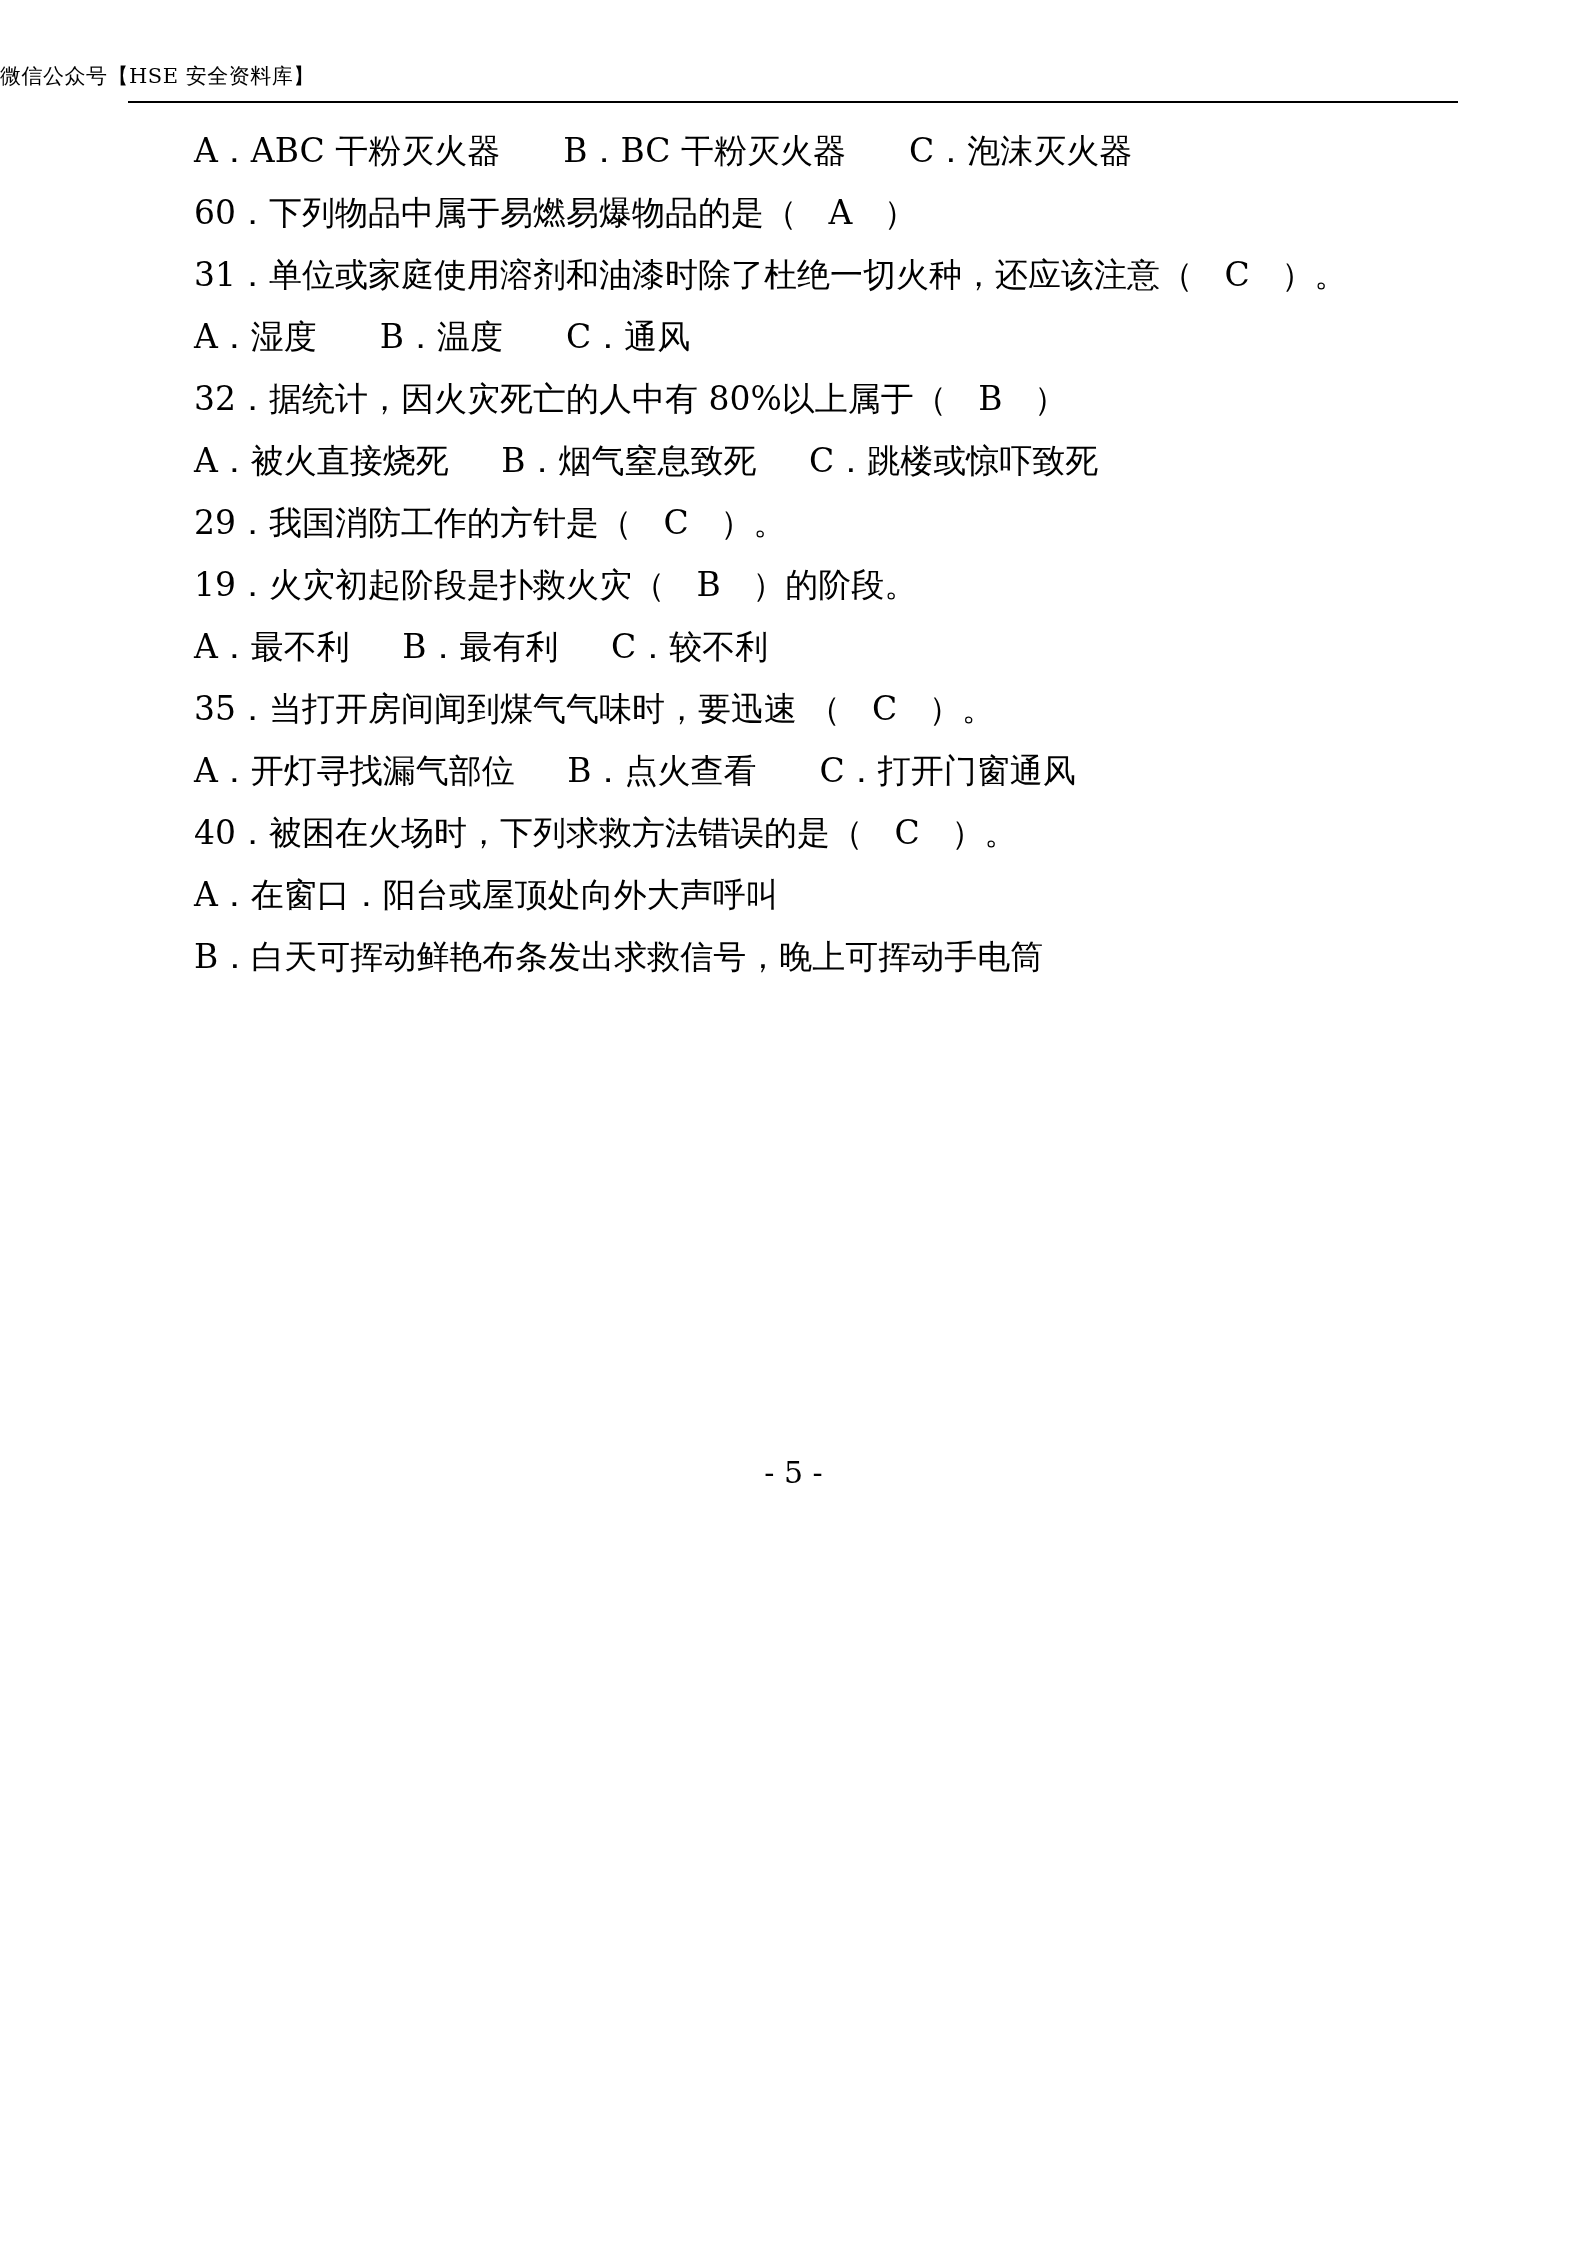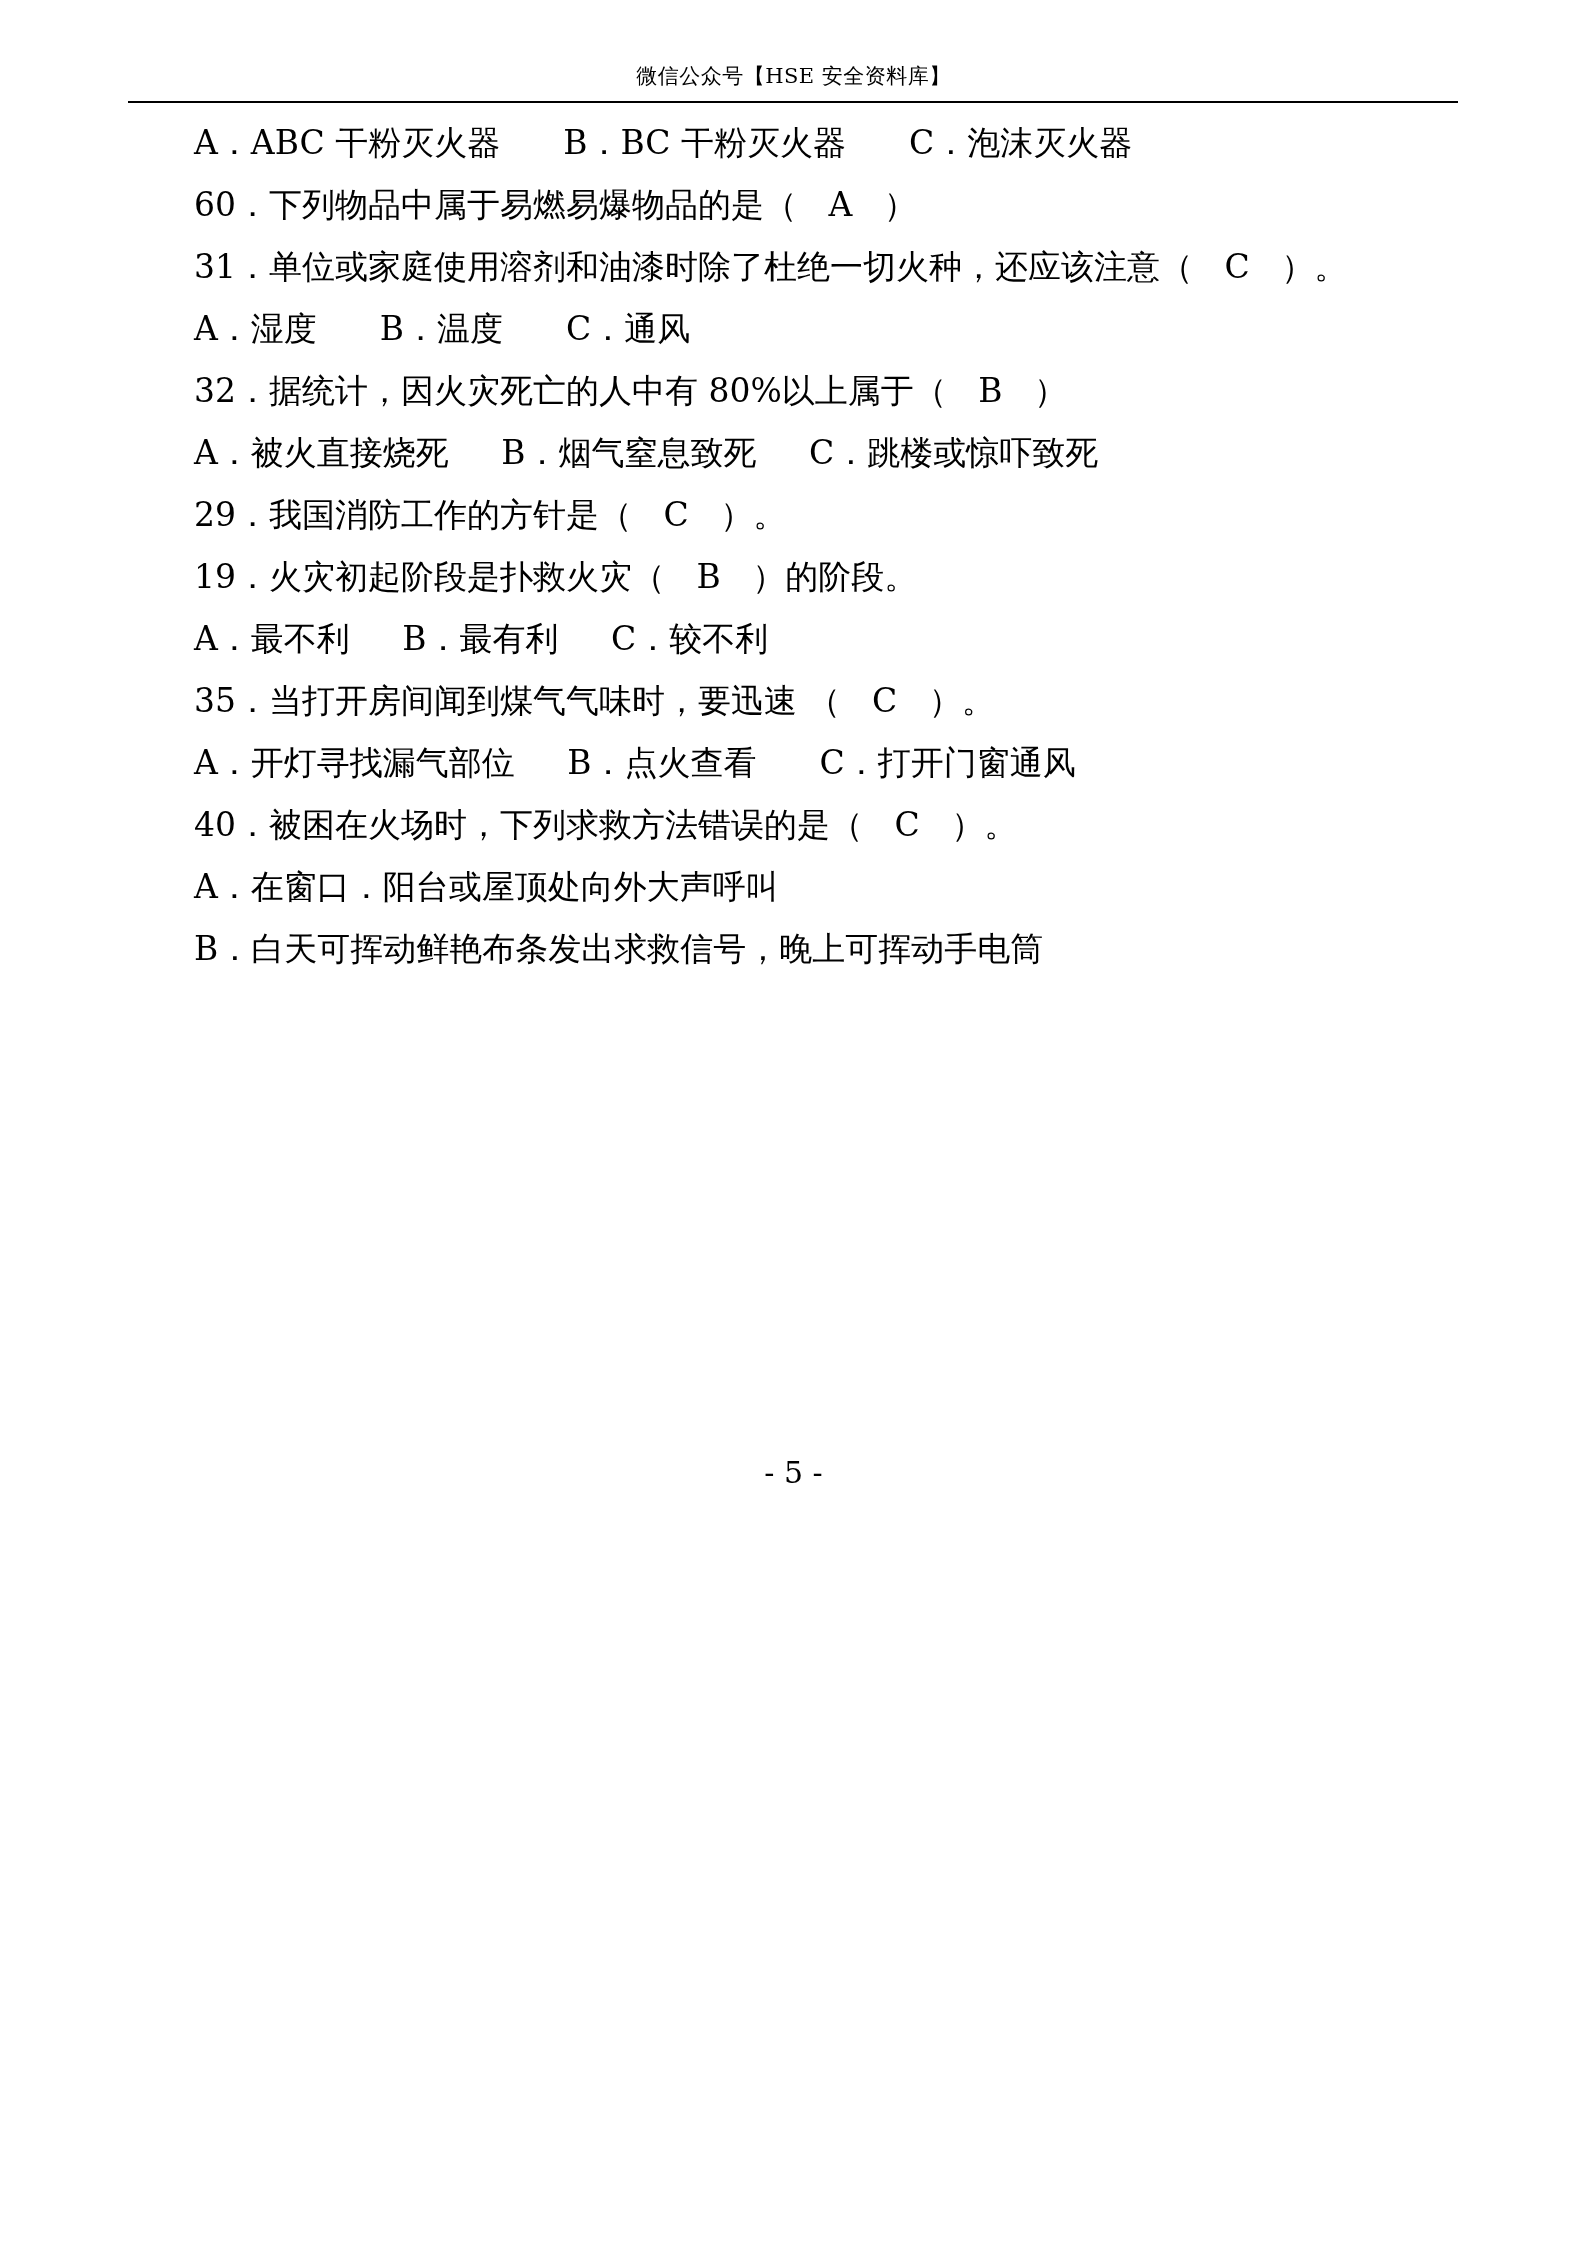--- a/index.html
+++ b/index.html
@@ -19,36 +19,36 @@
     min-height: 2245px;
     box-sizing: border-box;
     padding: 0;
     position: relative;
   }
   .header {
     position: absolute;
     top: 62px;
     left: 0;
     width: 1587px;
-    text-align: center;
+    text-align: left;
     font-size: 21px;
     letter-spacing: 0.5px;
     color: #000;
     font-family: "DejaVu Serif", "Liberation Serif", serif;
   }
   .header-rule {
     position: absolute;
     top: 101px;
     left: 128px;
     width: 1330px;
     border-bottom: 2.5px solid #000;
   }
   .content {
     position: absolute;
-    top: 112px;
+    top: 120px;
     left: 128px;
     width: 1335px;
   }
   .para {
     font-size: 33px;
     line-height: 62px;
     text-align: justify;
     text-justify: inter-ideograph;
     margin: 0 0 0 0;
     letter-spacing: 0px;

